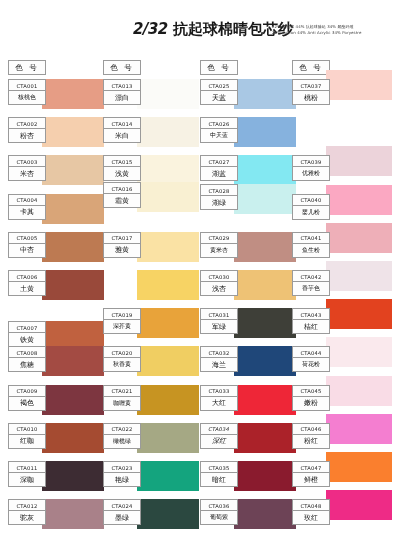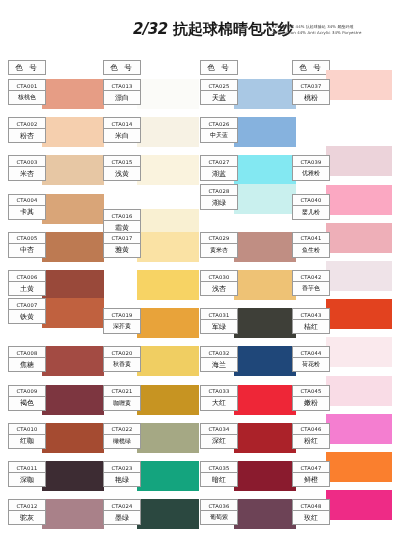--- a/index.html
+++ b/index.html
@@ -135,21 +135,21 @@
           <div class="cname">中杏</div>
         </div>
       </div>
       <div class="row" style="top: 214px;">
         <div class="sw" title="CTA006" style="background: rgb(153, 73, 58); top: 0px;"></div>
         <div class="lbl">
           <div class="code">CTA006</div>
           <div class="cname">土黄</div>
         </div>
       </div>
-      <div class="row" style="top: 242px;">
+      <div class="row" style="top: 265px;">
         <div class="sw" title="CTA007" style="background: rgb(192, 97, 63); top: 0px;"></div>
         <div class="lbl">
           <div class="code">CTA007</div>
           <div class="cname">铁黄</div>
         </div>
       </div>
       <div class="row" style="top: 290.4px;">
         <div class="sw" title="CTA008" style="background: rgb(163, 75, 67); top: 0px;"></div>
         <div class="lbl">
           <div class="code">CTA008</div>
@@ -201,21 +201,21 @@
           <div class="cname">米白</div>
         </div>
       </div>
       <div class="row" style="top: 99.4px;">
         <div class="sw" title="CTA015" style="background: rgb(250, 243, 222); top: 0px;"></div>
         <div class="lbl">
           <div class="code">CTA015</div>
           <div class="cname">浅黄</div>
         </div>
       </div>
-      <div class="row" style="top: 153px;">
+      <div class="row" style="top: 126px;">
         <div class="sw" title="CTA016" style="background: rgb(249, 240, 210); top: 0px;"></div>
         <div class="lbl">
           <div class="code">CTA016</div>
           <div class="cname">霜黄</div>
         </div>
       </div>
       <div class="row" style="top: 175.8px;">
         <div class="sw" title="CTA017" style="background: rgb(250, 226, 164); top: 0px;"></div>
         <div class="lbl">
           <div class="code">CTA017</div>
@@ -326,21 +326,21 @@
           <div class="cname">海兰</div>
         </div>
       </div>
       <div class="row" style="top: 328.6px;">
         <div class="sw" title="CTA033" style="background: rgb(238, 38, 55); top: 0px;"></div>
         <div class="lbl">
           <div class="code">CTA033</div>
           <div class="cname">大红</div>
         </div>
       </div>
-      <div class="row" style="top: 366.8px;">
+      <div class="row" style="top: 366.8px; font-style: italic;">
         <div class="sw" title="CTA034" style="background: rgb(171, 34, 41); top: 0px;"></div>
         <div class="lbl">
           <div class="code">CTA034</div>
           <div class="cname">深红</div>
         </div>
       </div>
       <div class="row" style="top: 405px;">
         <div class="sw" title="CTA035" style="background: rgb(138, 27, 46); top: 0px;"></div>
         <div class="lbl">
           <div class="code">CTA035</div>

